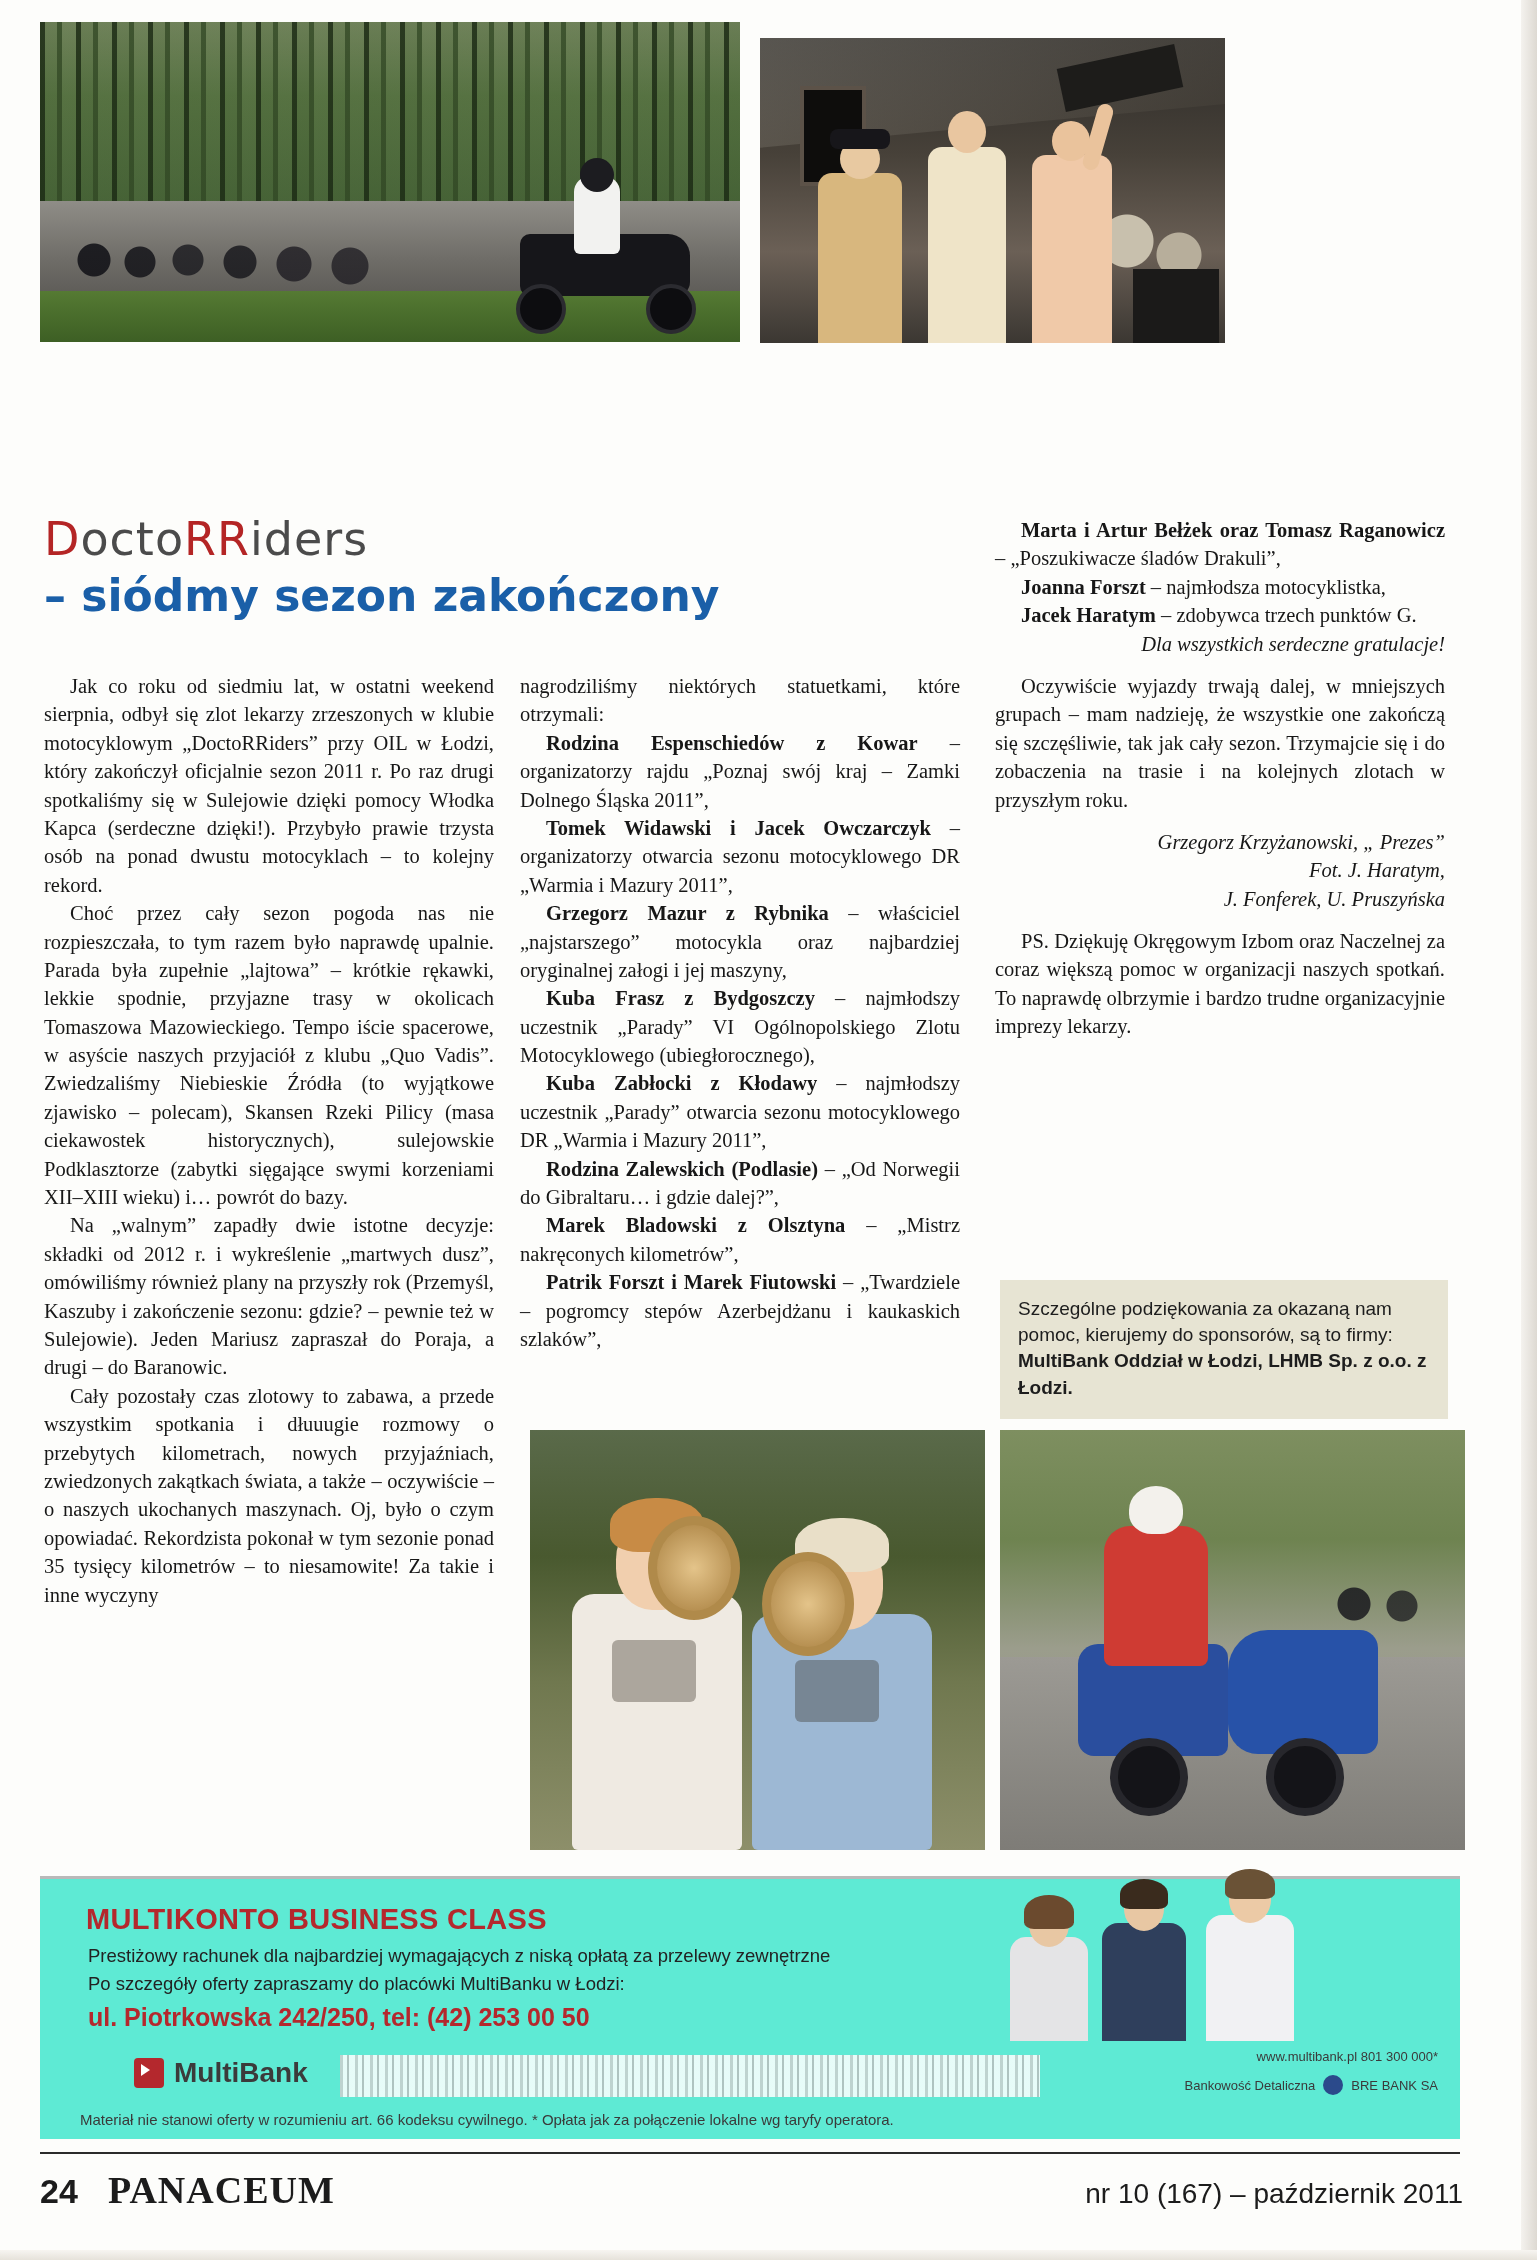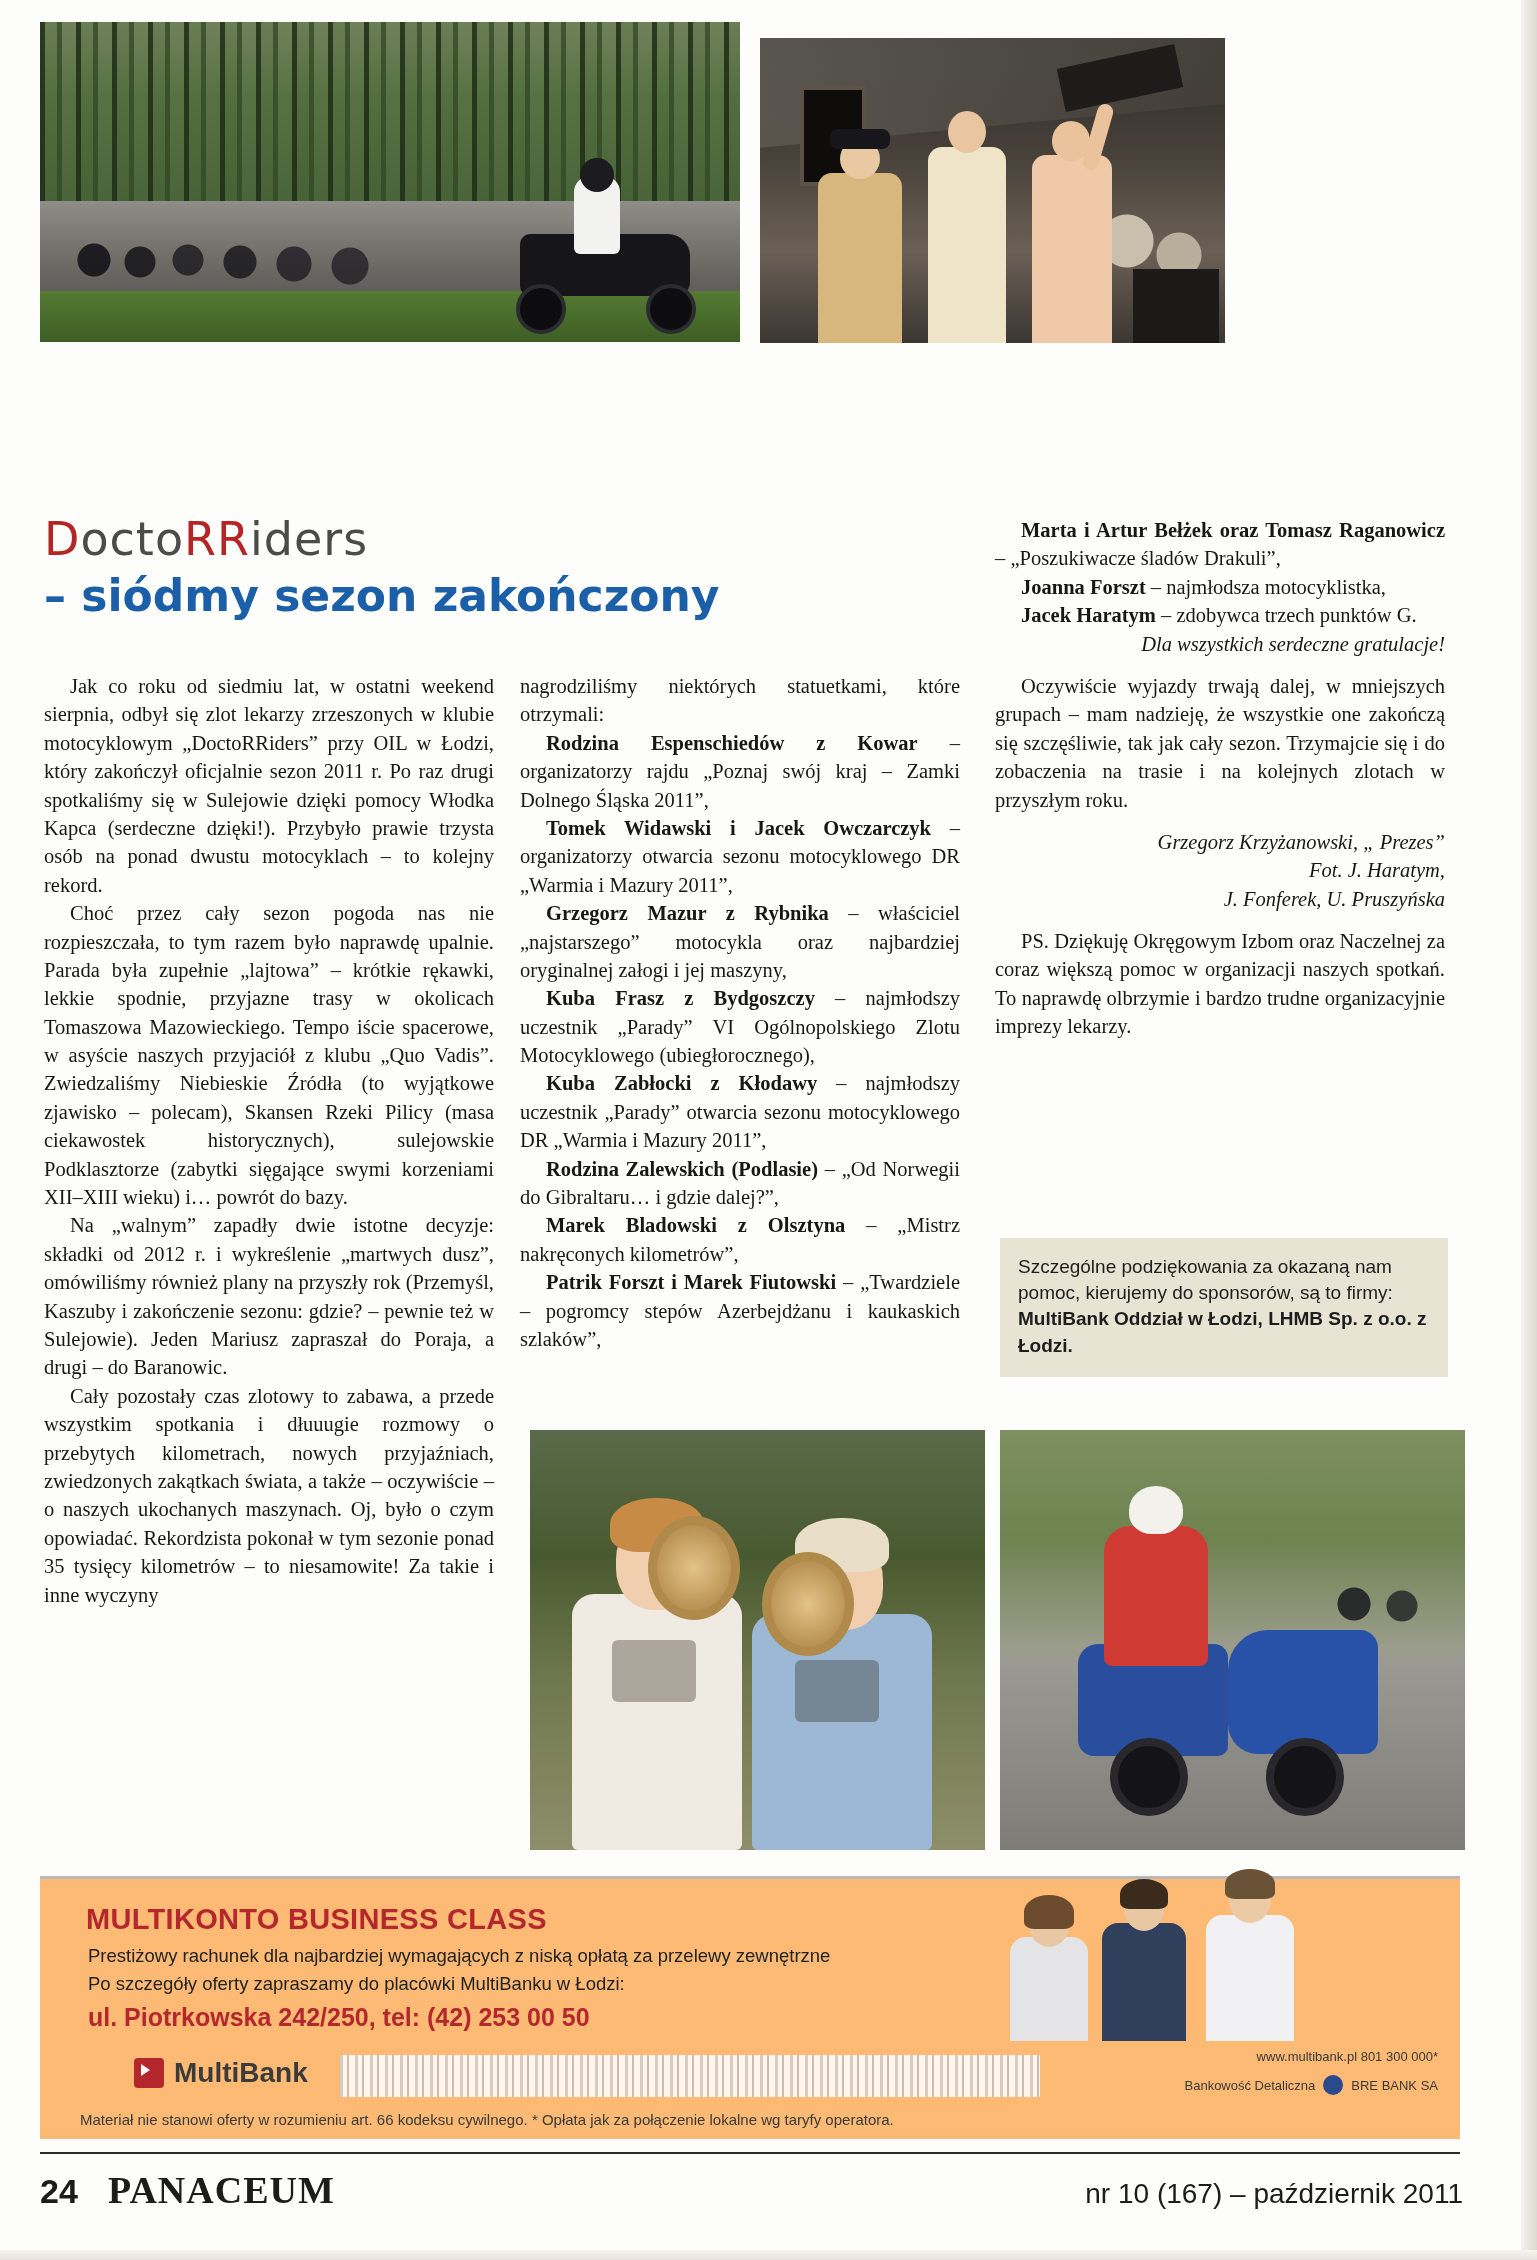--- a/index.html
+++ b/index.html
@@ -254,36 +254,36 @@
   .col i { font-style: italic; }
   .gap { height: 14px; }
 
   #col1 { left: 44px; top: 672px; width: 450px; }
   #col2 { left: 520px; top: 672px; width: 440px; }
   #col3 { left: 995px; top: 516px; width: 450px; }
 
   
   .sponsor-box {
     position: absolute;
-    left: 1000px; top: 1238px; width: 448px;
+    left: 1000px; top: 1280px; width: 448px;
     background: #e7e4d3;
     padding: 16px 18px 18px 18px;
     box-sizing: border-box;
     font-family: "Liberation Sans", sans-serif;
     font-size: 19px;
     line-height: 1.38;
     color: #1d1d1d;
   }
   .sponsor-box b { font-weight: bold; }
 
   
   .ad {
     position: absolute;
     left: 40px; top: 1876px; width: 1420px; height: 260px;
-    background: #fdba74;
+    background: #5eead4;
     border-top: 3px solid #b9b9b9;
     font-family: "Liberation Sans", sans-serif;
   }
   .ad-title {
     position: absolute; left: 46px; top: 24px;
     font-size: 29px; font-weight: bold; color: #b4282d; letter-spacing: .3px;
   }
   .ad-l1 { position:absolute; left:48px; top:66px; font-size:18.5px; color:#222; }
   .ad-l2 { position:absolute; left:48px; top:94px; font-size:18.5px; color:#222; }
   .ad-l3 { position:absolute; left:48px; top:124px; font-size:25px; color:#b4282d; font-weight:bold; }

